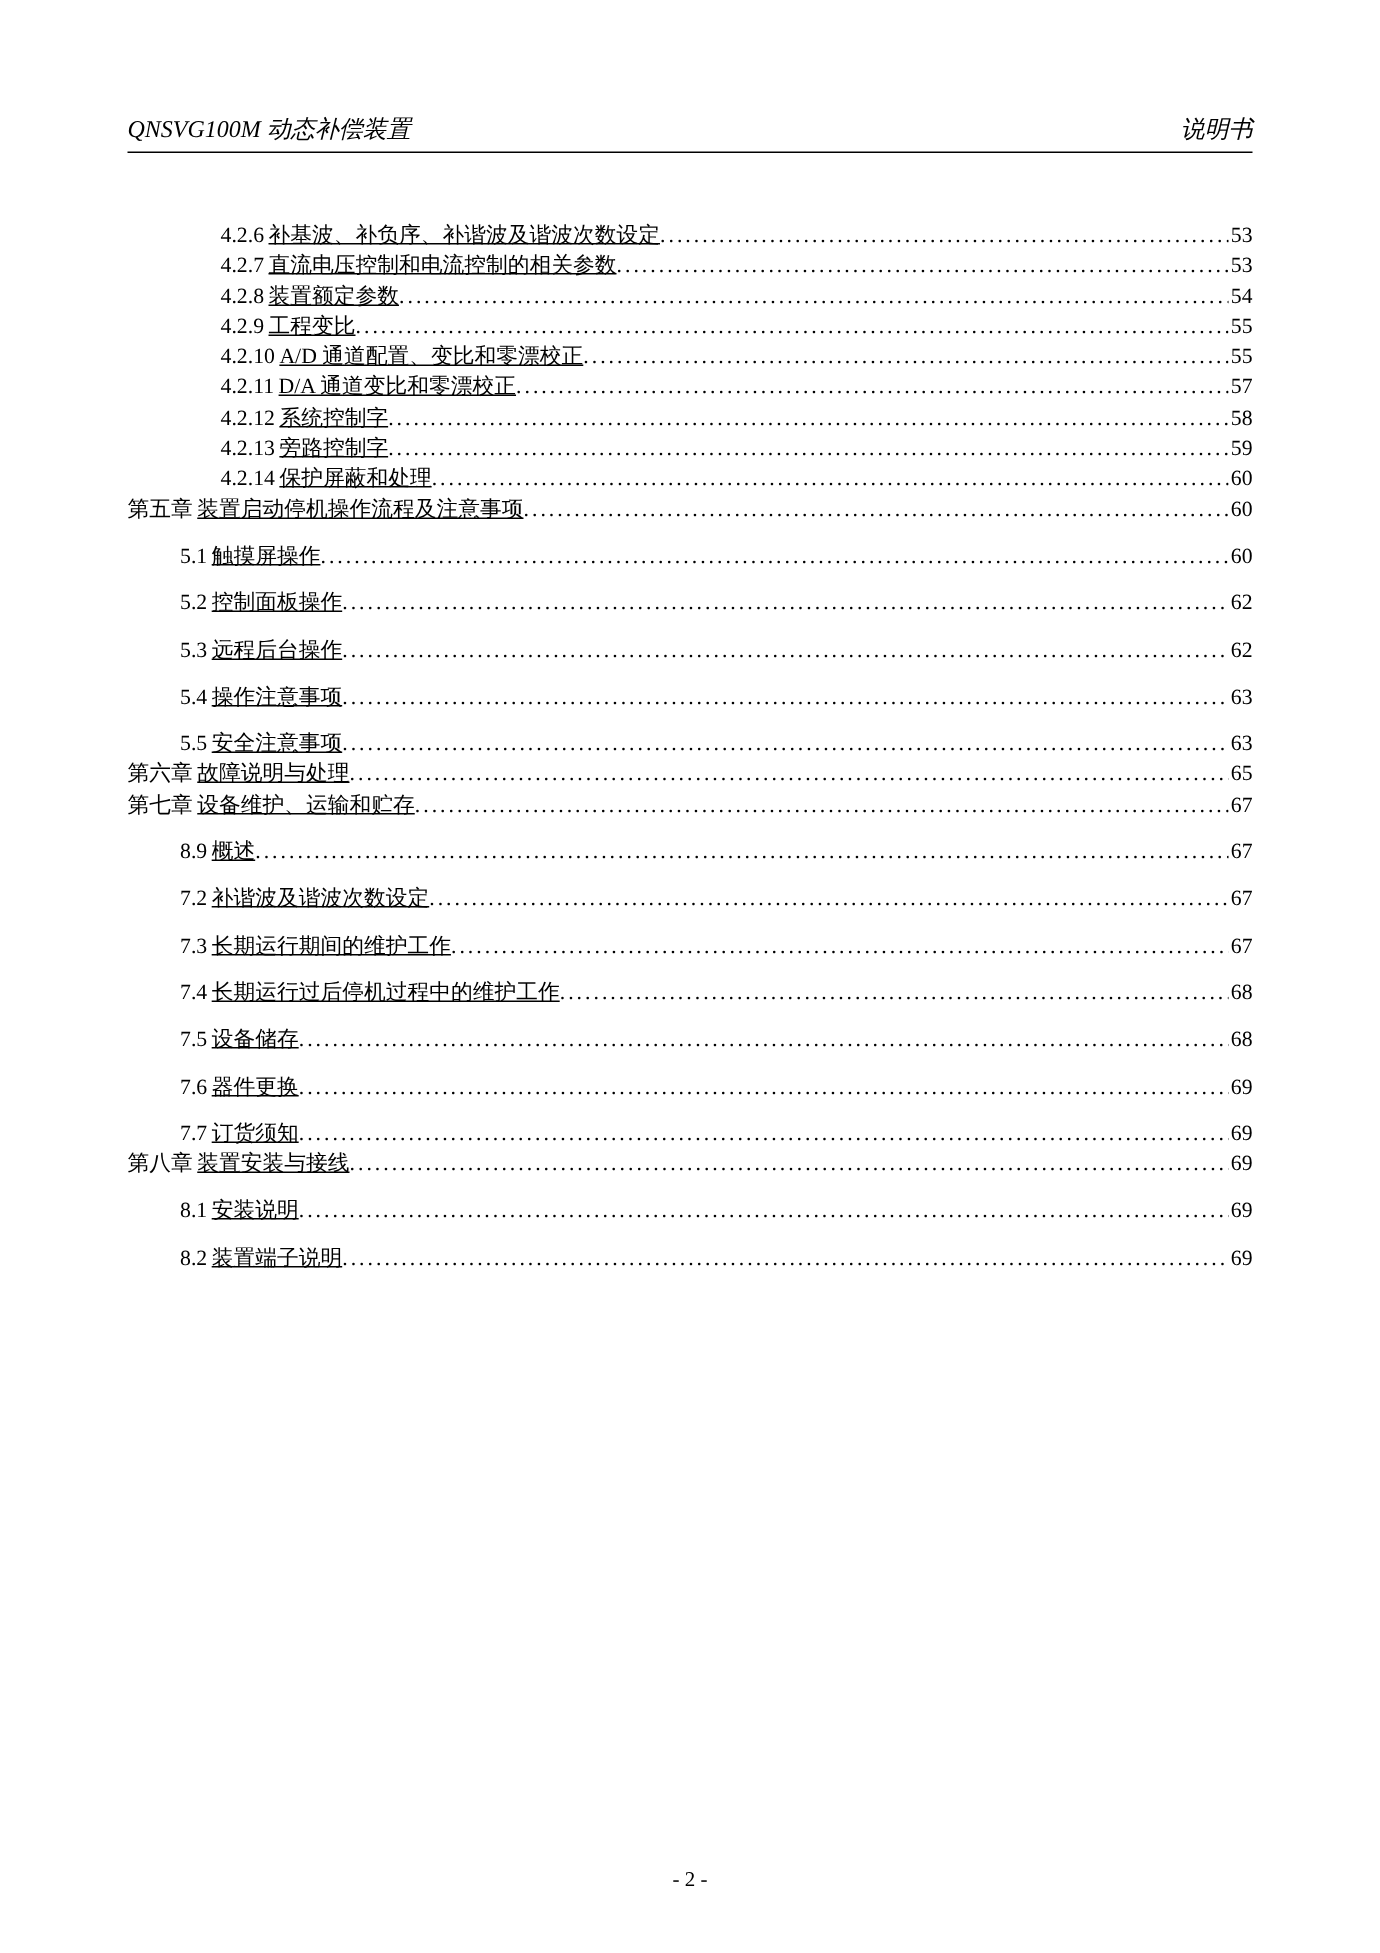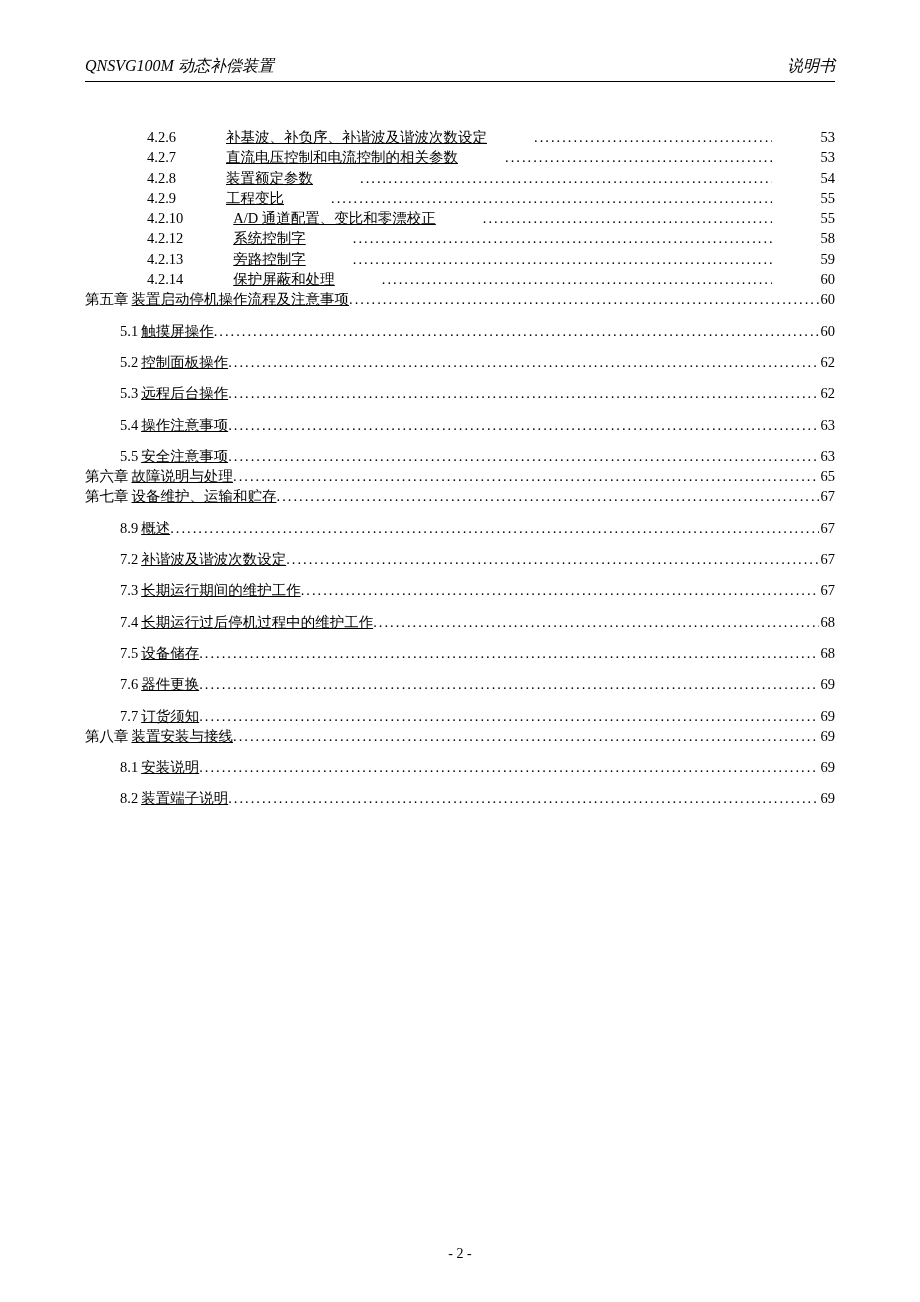--- a/index.html
+++ b/index.html
@@ -9,21 +9,21 @@
     }
     body {
       width: 920px;
       height: 1302px;
       background: #fff;
       font-family: "SimSun", "宋体", serif;
       color: #000;
       position: relative;
     }
     .page {
-      padding: 56px 85px 40px 85px;
+      padding: 76px 85px 40px 85px;
       position: relative;
       height: 100%;
     }
     .header {
       display: flex;
       justify-content: space-between;
       align-items: baseline;
       border-bottom: 1px solid #000;
       padding-bottom: 4px;
       margin-bottom: 45px;
@@ -44,21 +44,20 @@
     }
     .toc-row {
       display: flex;
       align-items: baseline;
       margin-bottom: 0;
       white-space: nowrap;
       overflow: hidden;
     }
     .toc-row.level3 {
       padding-left: 62px;
-      gap: 47px;
     }
     .toc-row.level2 {
       padding-left: 35px;
       margin-top: 11px;
     }
     .toc-row.level1 {
       padding-left: 0;
     }
     .toc-num {
       flex-shrink: 0;
@@ -128,20 +127,26 @@
         <span class="toc-dots"></span>
         <span class="toc-page">55</span>
       </div>
       <div class="toc-row level3">
         <span class="toc-num">4.2.10</span>
         <span class="toc-title">A/D 通道配置、变比和零漂校正</span>
         <span class="toc-dots"></span>
         <span class="toc-page">55</span>
       </div>
       <div class="toc-row level3">
+        <span class="toc-num">4.2.11</span>
+        <span class="toc-title">D/A 通道变比和零漂校正</span>
+        <span class="toc-dots"></span>
+        <span class="toc-page">57</span>
+      </div>
+      <div class="toc-row level3">
         <span class="toc-num">4.2.12</span>
         <span class="toc-title">系统控制字</span>
         <span class="toc-dots"></span>
         <span class="toc-page">58</span>
       </div>
       <div class="toc-row level3">
         <span class="toc-num">4.2.13</span>
         <span class="toc-title">旁路控制字</span>
         <span class="toc-dots"></span>
         <span class="toc-page">59</span>

